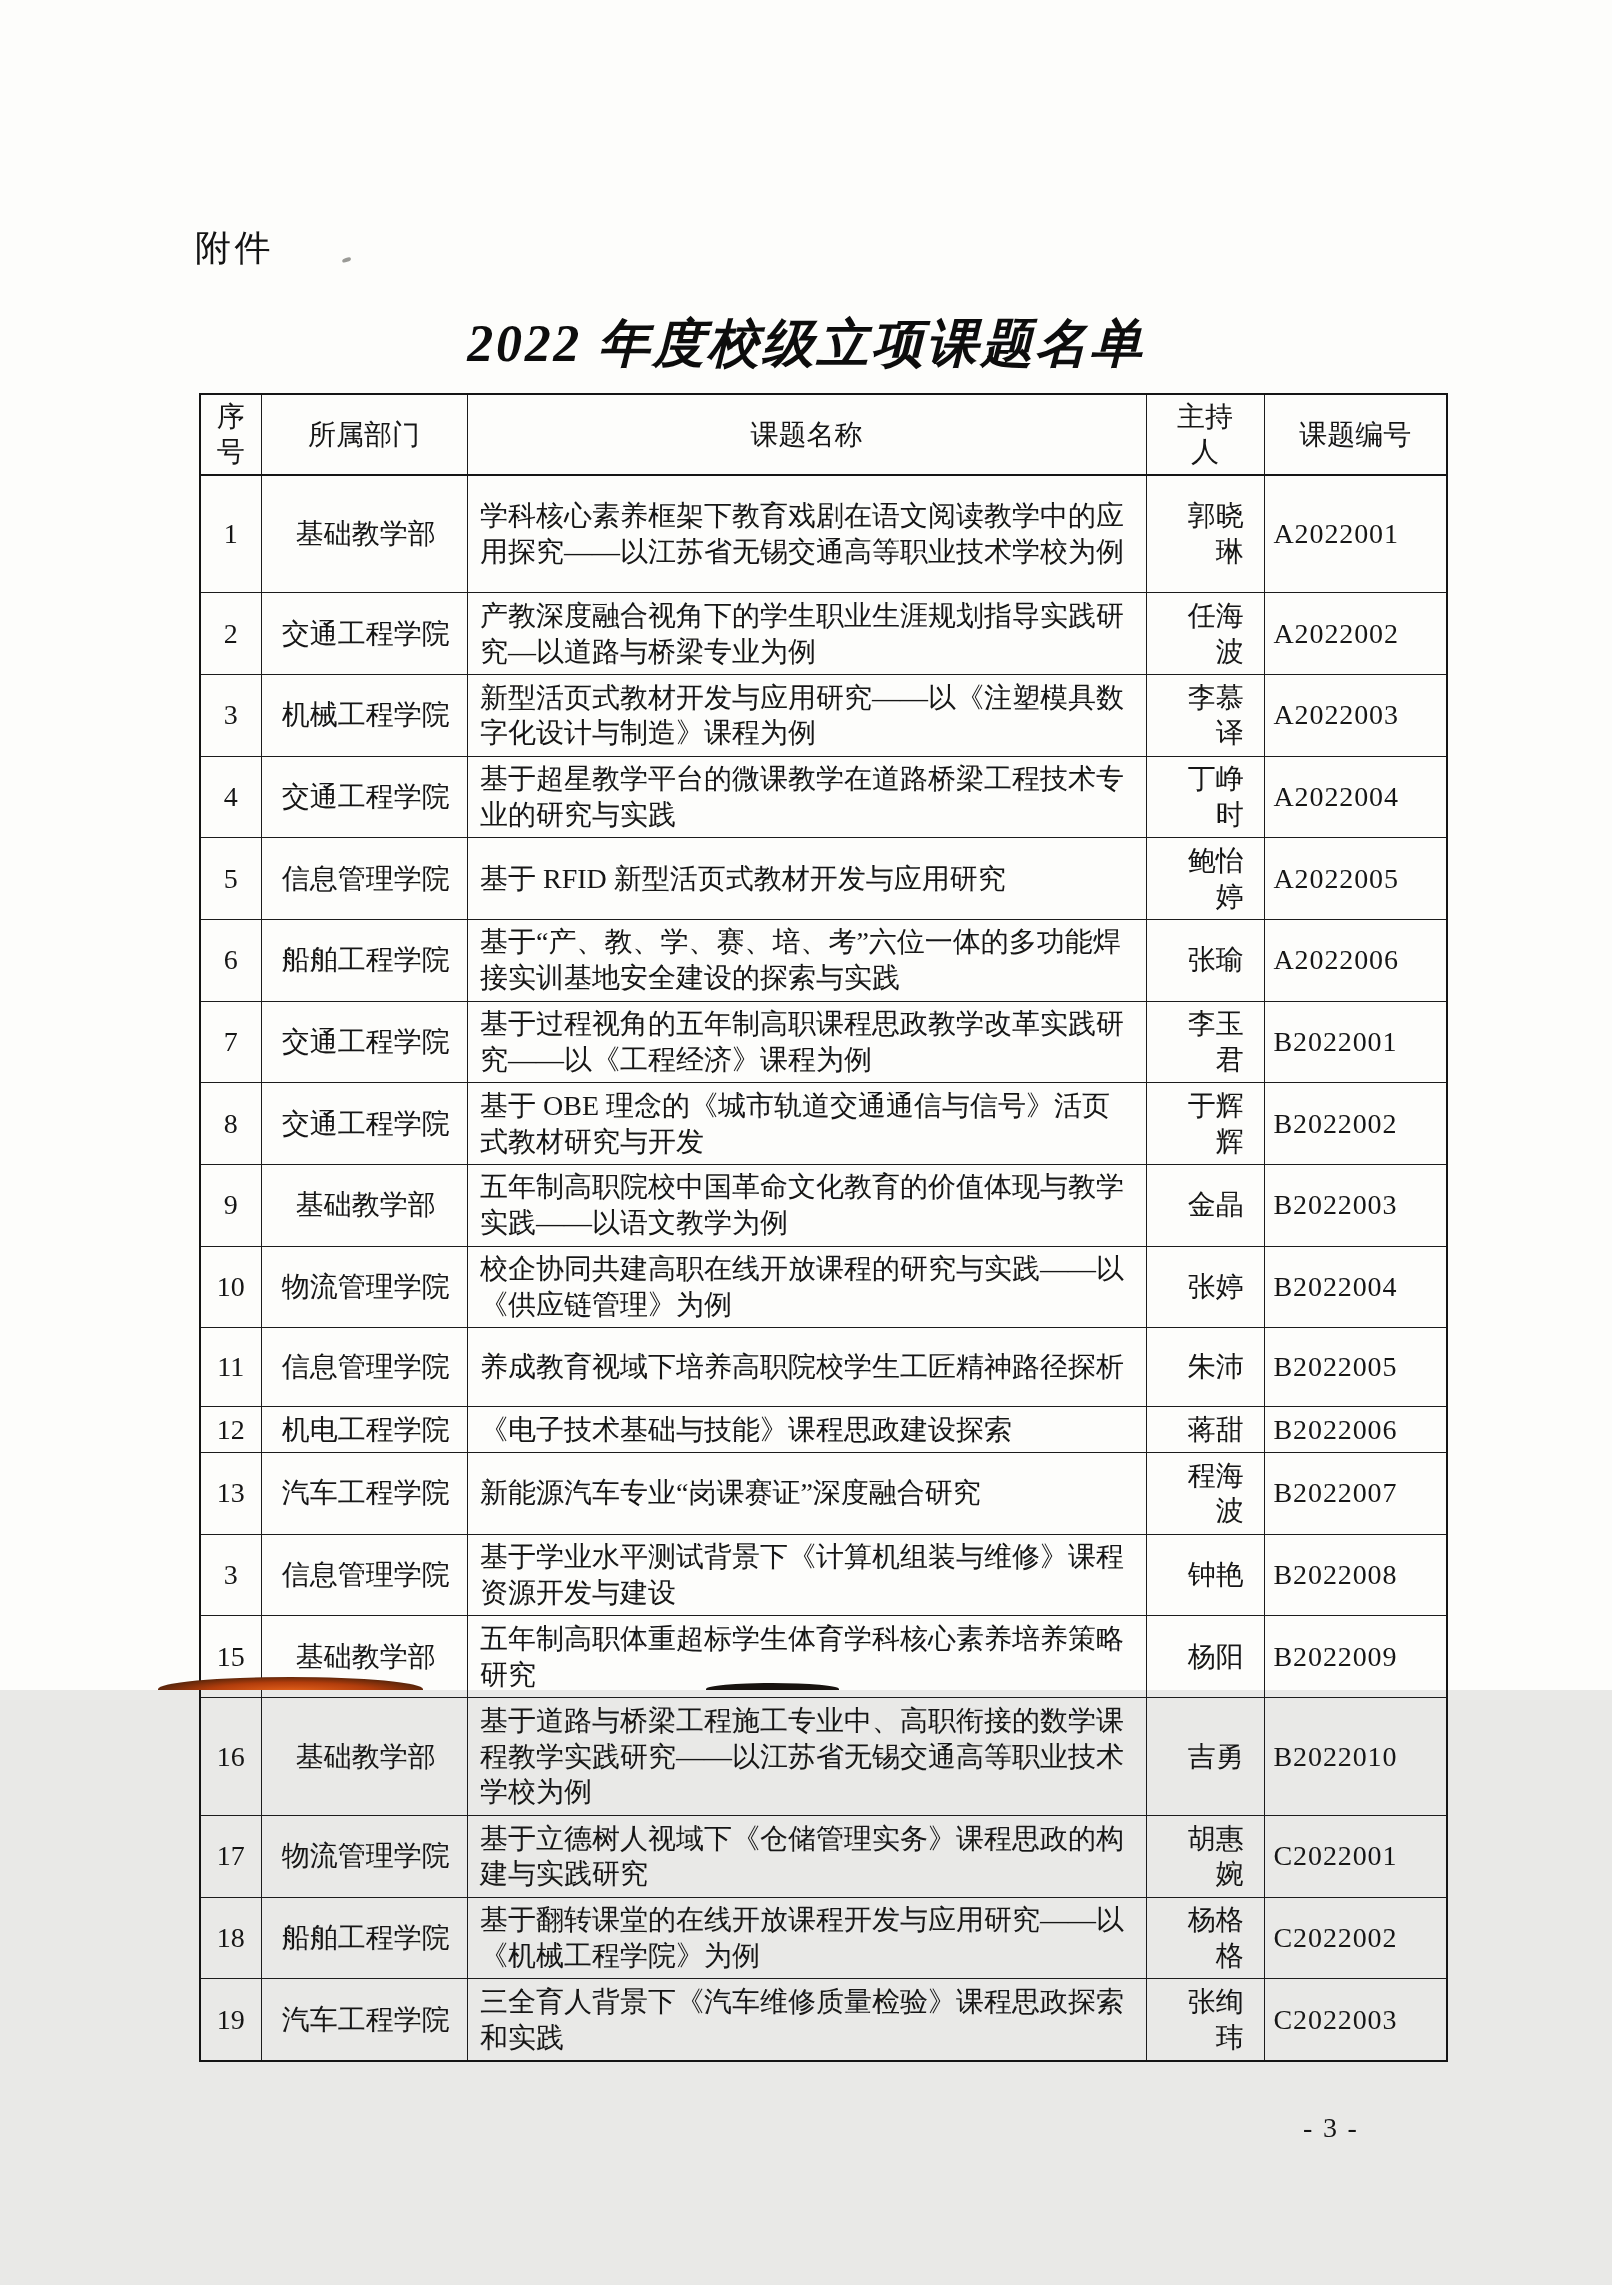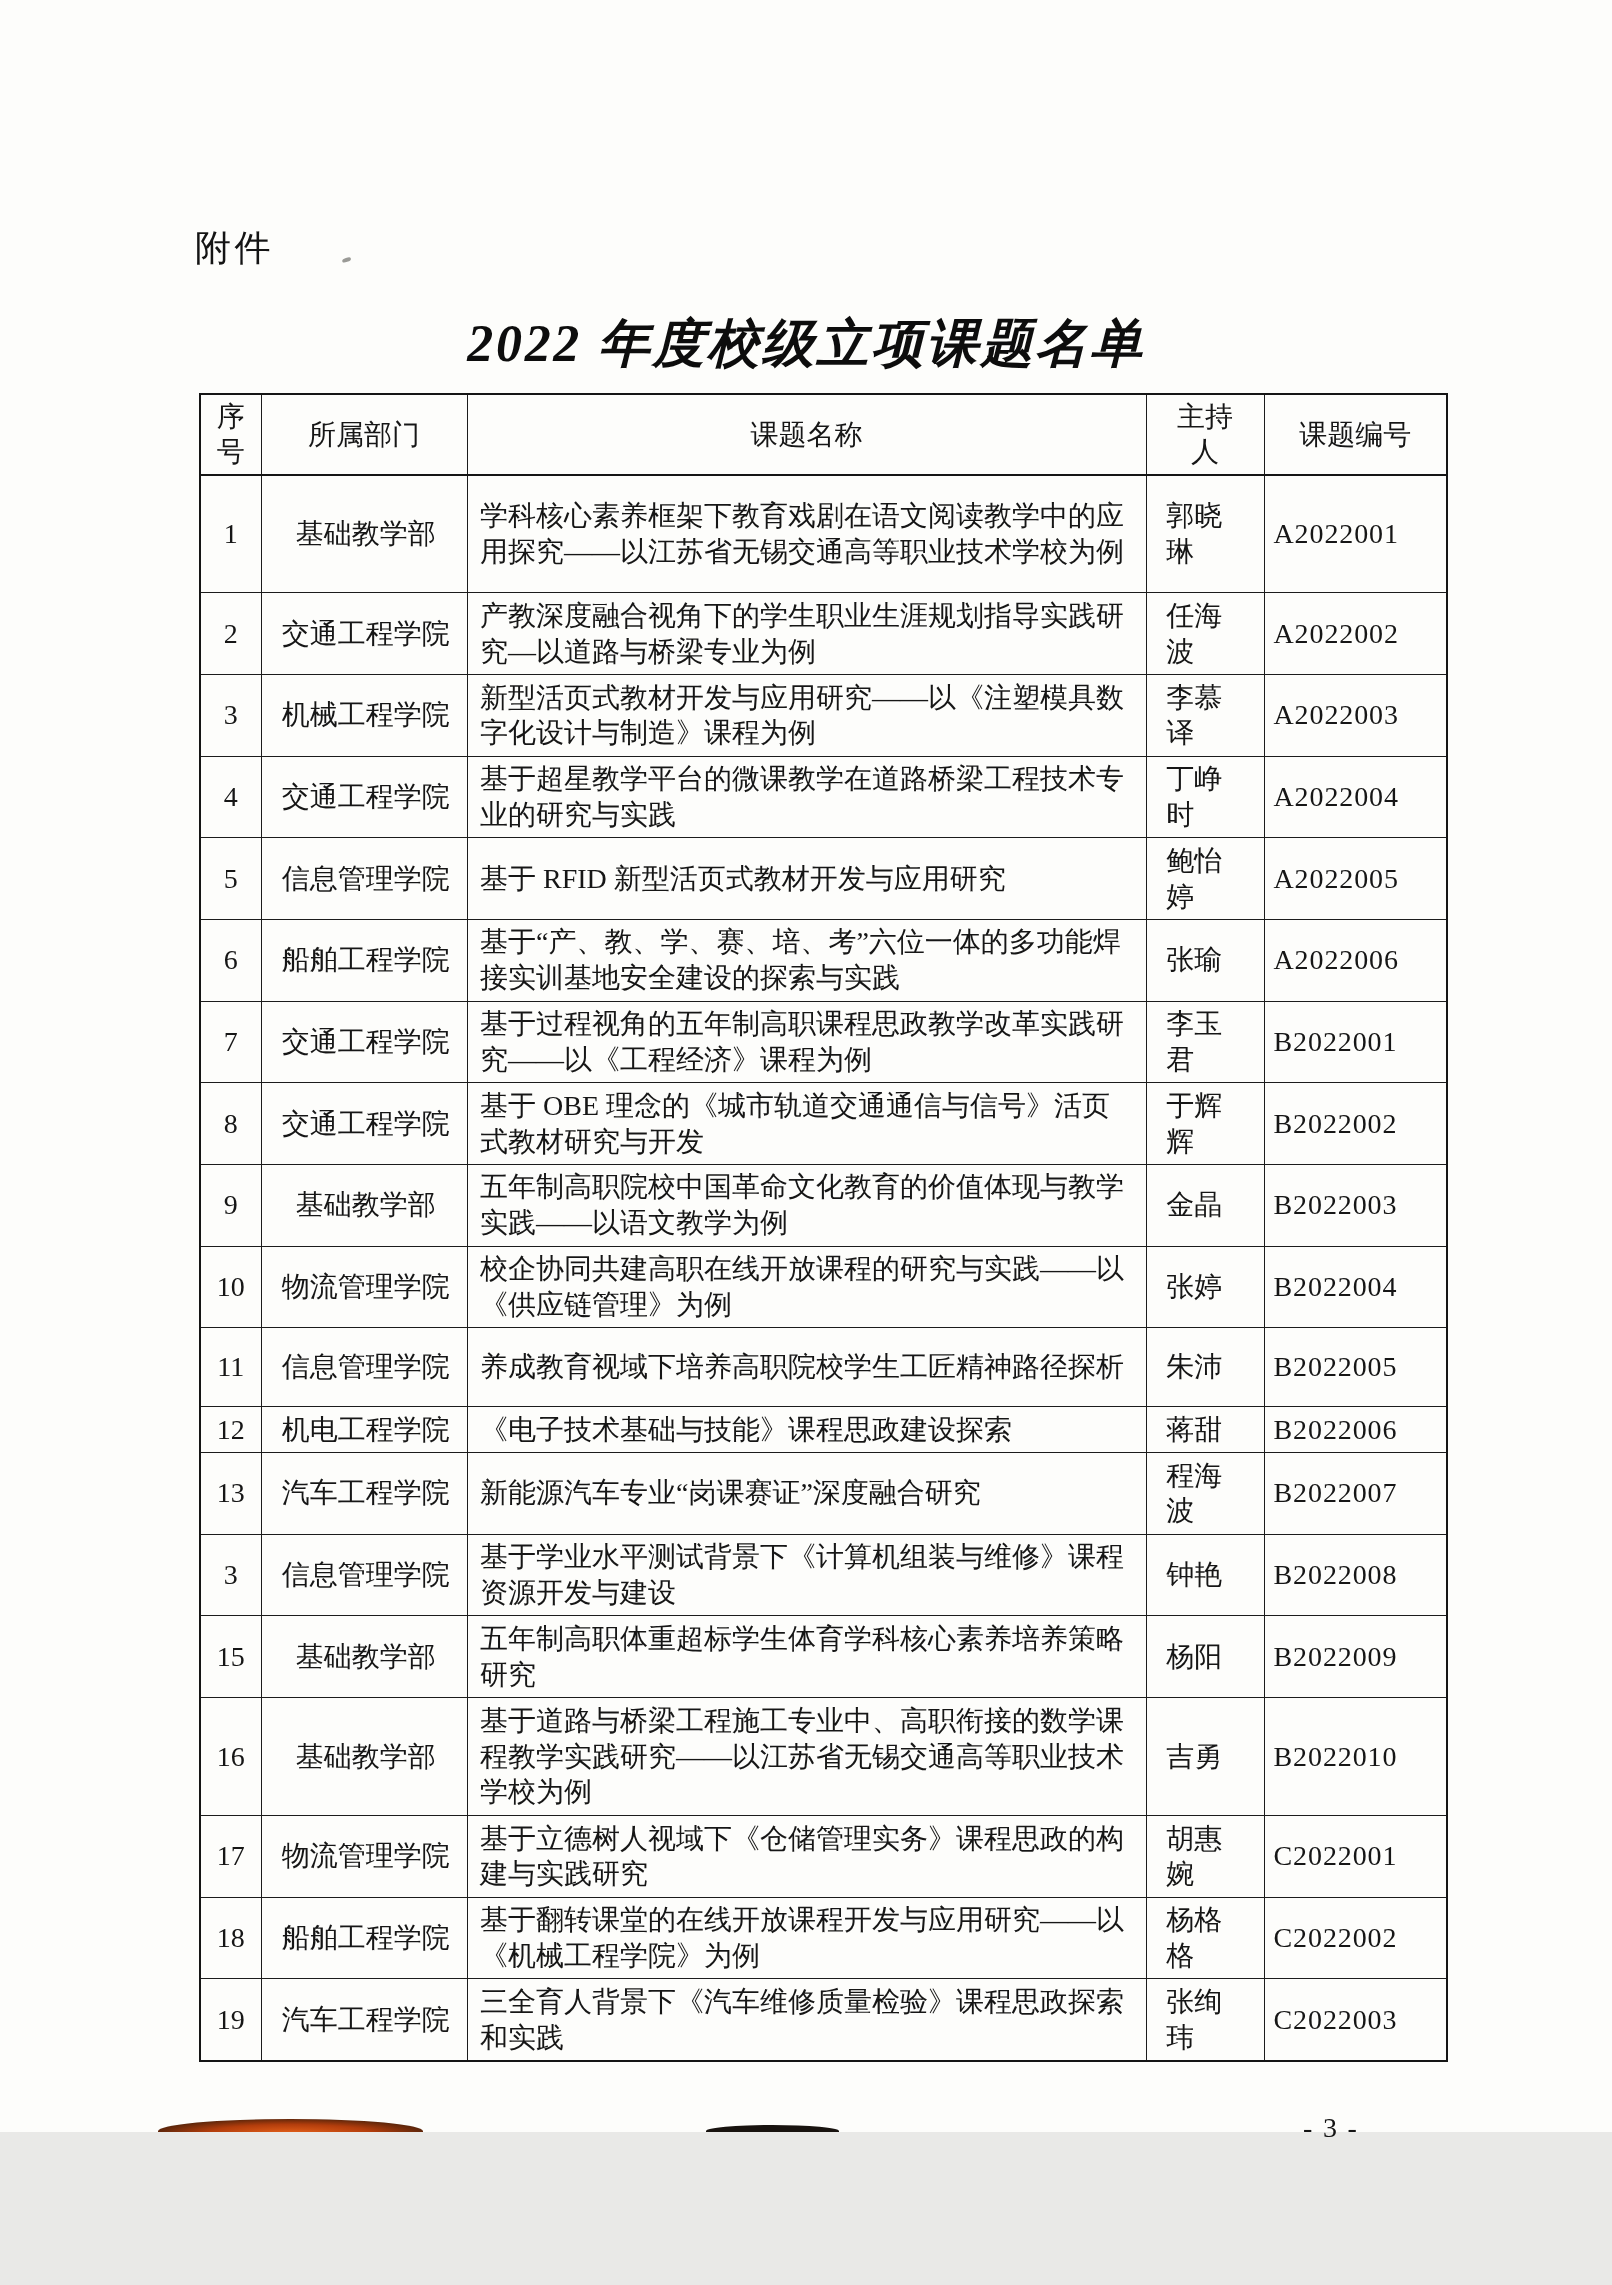--- a/index.html
+++ b/index.html
@@ -6,21 +6,21 @@
   html, body { width: 1612px; height: 2286px; }
   body {
     font-family: "Liberation Serif", "DejaVu Serif", serif;
     background: #e9e9e7;
     position: relative;
     overflow: hidden;
   }
   .page {
     position: absolute;
     left: 0; top: 0;
-    width: 1612px; height: 2132px;
+    width: 1612px; height: 1690px;
     background: #fdfdfb;
     color: #151515;
   }
   .attachment-label {
     position: absolute;
     left: 195px; top: 224px;
     font-size: 36px;
     letter-spacing: 3.6px;
     color: #141414;
   }
@@ -57,21 +57,21 @@
     text-align: center;
     height: 69px;
     padding: 3.6px 12.5px;
   }
   table.main-table thead th.h-no { padding: 3.6px 10.7px; }
   table.main-table thead th.h-leader { padding: 3.6px 27px; }
   table.main-table td { padding: 4.5px 9px; }
   td.c-no   { text-align: center; }
   td.c-dept { text-align: center; padding-left: 12.5px !important; }
   td.c-title{ text-align: left; padding-left: 12.5px !important; padding-right: 14.3px !important; }
-  td.c-leader { text-align: left; padding-left: 19.7px !important; padding-right: 19.7px !important; margin-left: 11px; }
+  td.c-leader { text-align: right; padding-left: 19.7px !important; padding-right: 19.7px !important; margin-left: 11px; }
   td.c-code { font-family: "Liberation Serif", "DejaVu Serif", serif; letter-spacing: 0.9px; }
   table.main-table tbody { border-bottom: 2.7px solid #151515; }
   table.main-table { border: 2.7px solid #151515; }
   .row-min-1 td { height: 45px; }
   .row-min-2 td { height: 79px; }
   .row-min-3 td { height: 118px; }
   .page-number {
     position: absolute;
     left: 1303px; top: 2112px;
     font-size: 28px;

